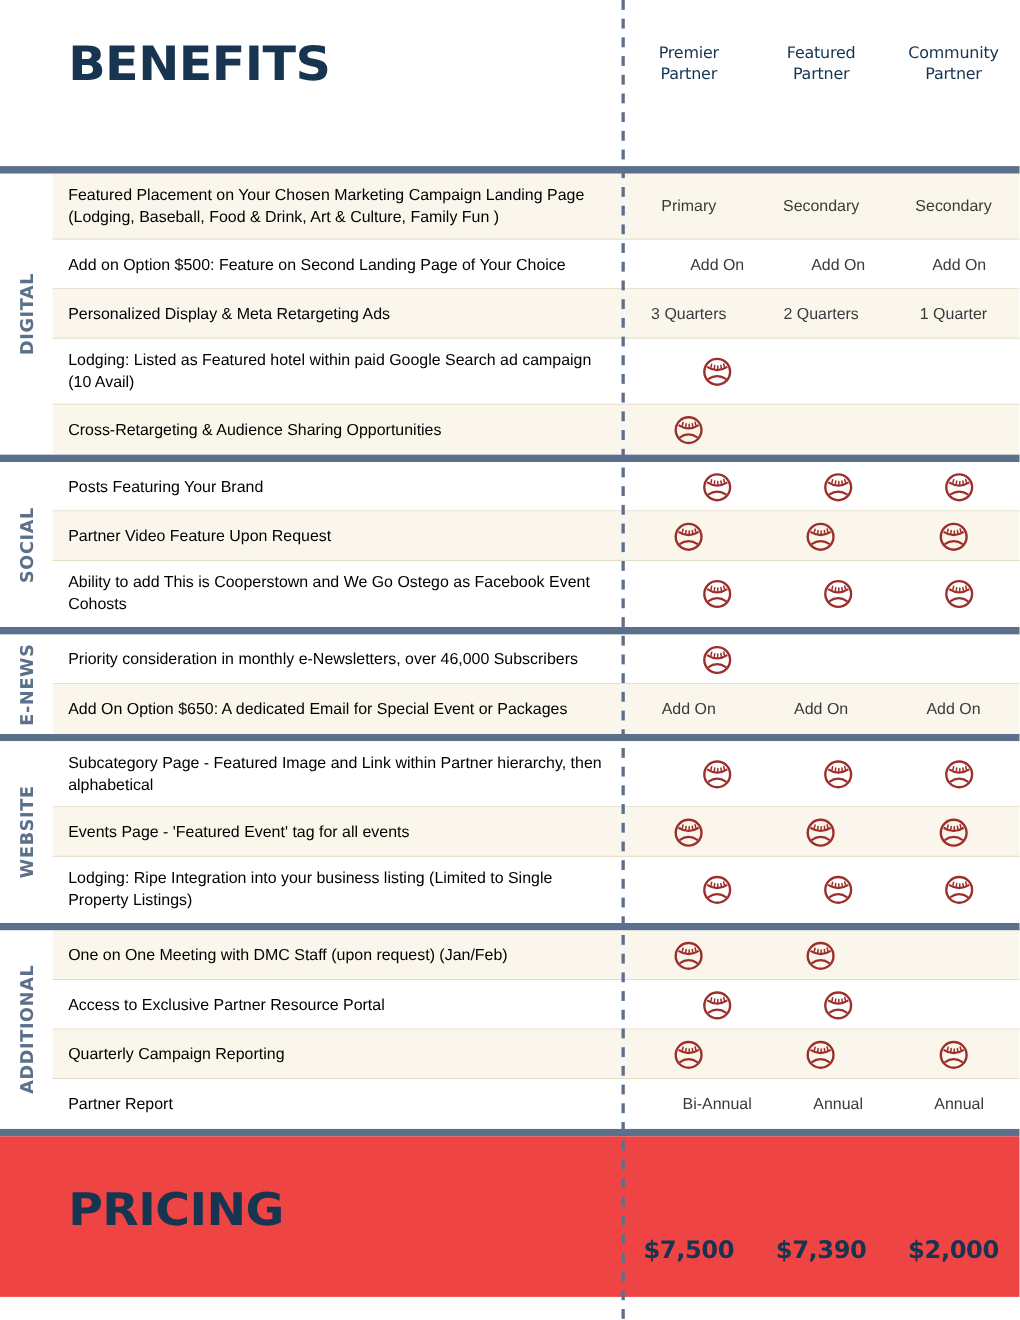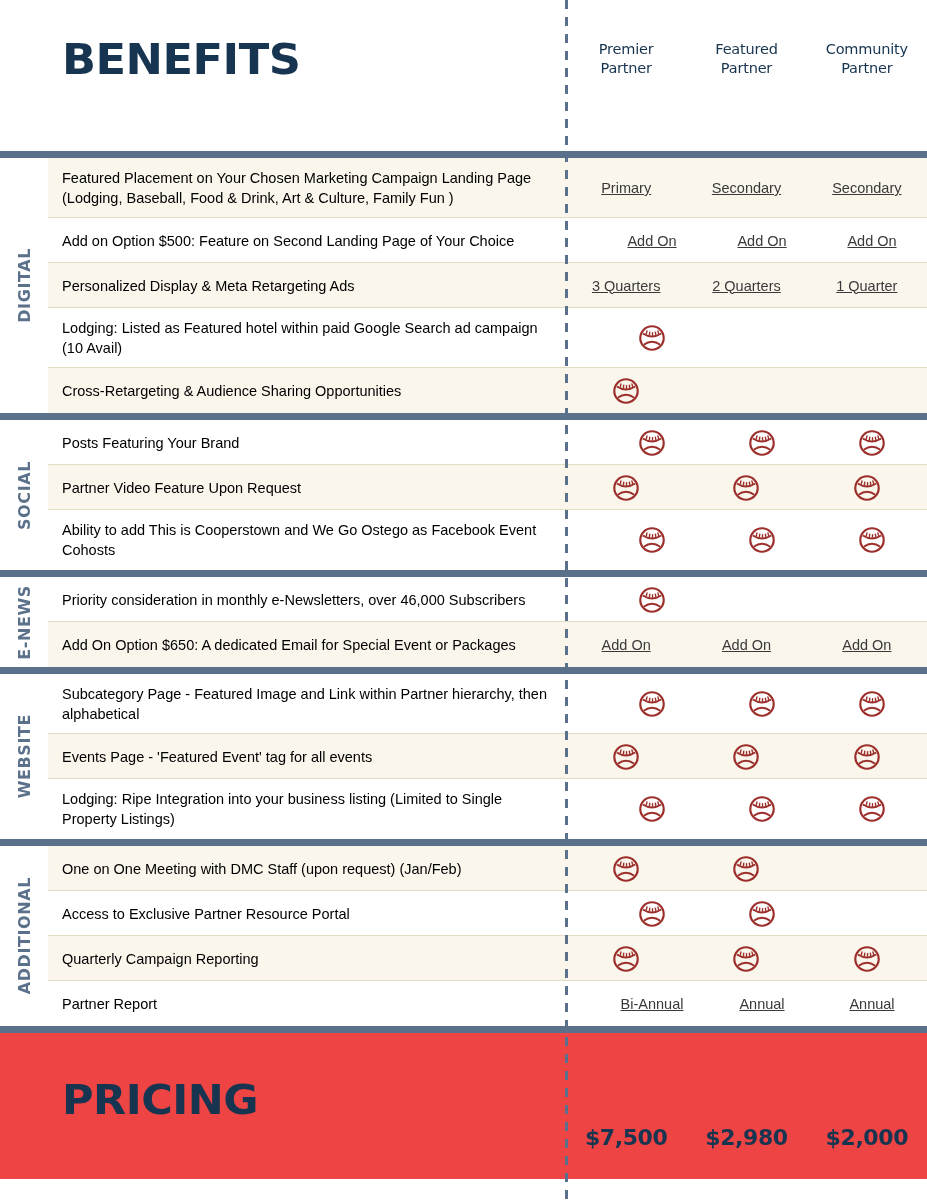--- a/index.html
+++ b/index.html
@@ -138,21 +138,20 @@
   .cell {
     flex: 1 1 0;
     text-align: center;
     font-size: 14.5px;
     color: #3a3a3a;
     display: flex;
     align-items: center;
     justify-content: center;
     min-height: 45px;
     font-family: "Liberation Sans", sans-serif;
-    text-decoration: underline;
   }
   .cell.empty { color: transparent; }
 
   
   .ball {
     display: inline-block;
     width: 30px;
     height: 30px;
   }
 
@@ -601,16 +600,16 @@
         </div>
       </div>
     </div>
   </div>
 
 <div class="divider"></div>
 <div class="pricing">
   <div class="pricing-title">PRICING</div>
   <div class="price-row">
     <div class="price-cell">$7,500</div>
-    <div class="price-cell">$2,980</div>
+    <div class="price-cell">$7,390</div>
     <div class="price-cell">$2,000</div>
   </div>
 </div>
 
 </body></html>

